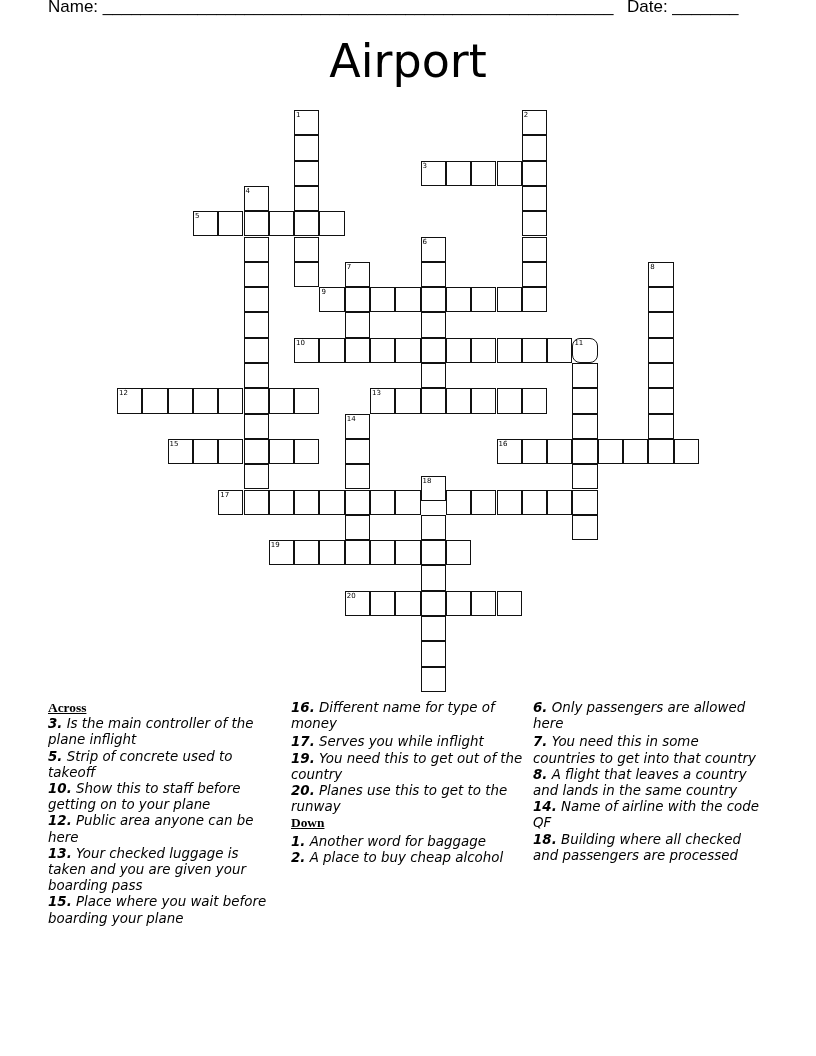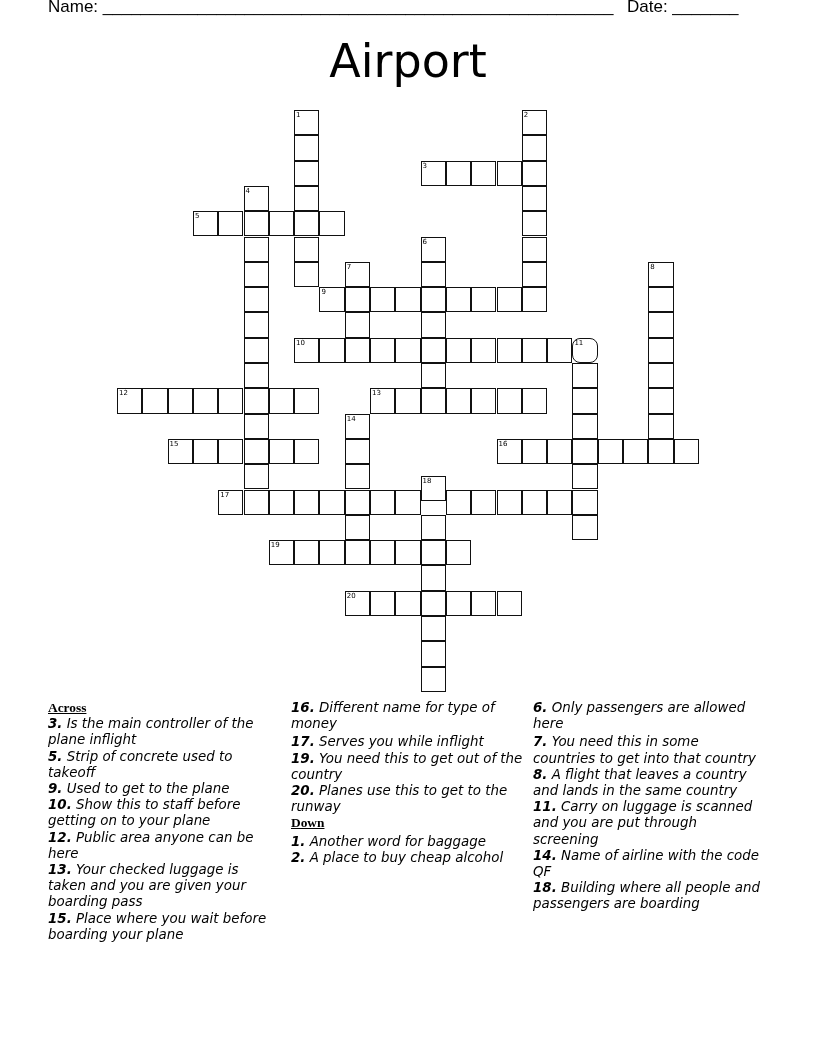--- a/index.html
+++ b/index.html
@@ -207,21 +207,20 @@
     <div class="cell" style="left: 395.3px; top: 590.7px;"></div>
     <div class="cell" style="left: 445.9px; top: 590.7px;"></div>
     <div class="cell" style="left: 471.2px; top: 590.7px;"></div>
     <div class="cell" style="left: 496.5px; top: 590.7px;"></div>
   </div>
 
 <div class="clues col1">
   <div class="sec-h">Across</div>
   <div class="clue"><b>3.</b> <span>Is the main controller of the plane inflight</span></div>
   <div class="clue"><b>5.</b> <span>Strip of concrete used to takeoff</span></div>
-  <div class="clue"><b>9.</b> <span>Used to get to the plane</span></div>
   <div class="clue"><b>10.</b> <span>Show this to staff before getting on to your plane</span></div>
   <div class="clue"><b>12.</b> <span>Public area anyone can be here</span></div>
   <div class="clue"><b>13.</b> <span>Your checked luggage is taken and you are given your boarding pass</span></div>
   <div class="clue"><b>15.</b> <span>Place where you wait before boarding your plane</span></div>
 </div>
 
 <div class="clues col2">
   <div class="clue"><b>16.</b> <span>Different name for type of money</span></div>
   <div class="gap"></div>
   <div class="clue"><b>17.</b> <span>Serves you while inflight</span></div>
@@ -231,16 +230,15 @@
   <div class="gap"></div>
   <div class="clue"><b>1.</b> <span>Another word for baggage</span></div>
   <div class="clue"><b>2.</b> <span>A place to buy cheap alcohol</span></div>
 </div>
 
 <div class="clues col3">
   <div class="clue"><b>6.</b> <span>Only passengers are allowed here</span></div>
   <div class="gap"></div>
   <div class="clue"><b>7.</b> <span>You need this in some countries to get into that country</span></div>
   <div class="clue"><b>8.</b> <span>A flight that leaves a country and lands in the same country</span></div>
-  <div class="clue"><b>11.</b> <span>Carry on luggage is scanned and you are put through screening</span></div>
   <div class="clue"><b>14.</b> <span>Name of airline with the code QF</span></div>
-  <div class="clue"><b>18.</b> <span>Building where all people and passengers are boarding</span></div>
+  <div class="clue"><b>18.</b> <span>Building where all checked and passengers are processed</span></div>
 </div>
 
 </body></html>

